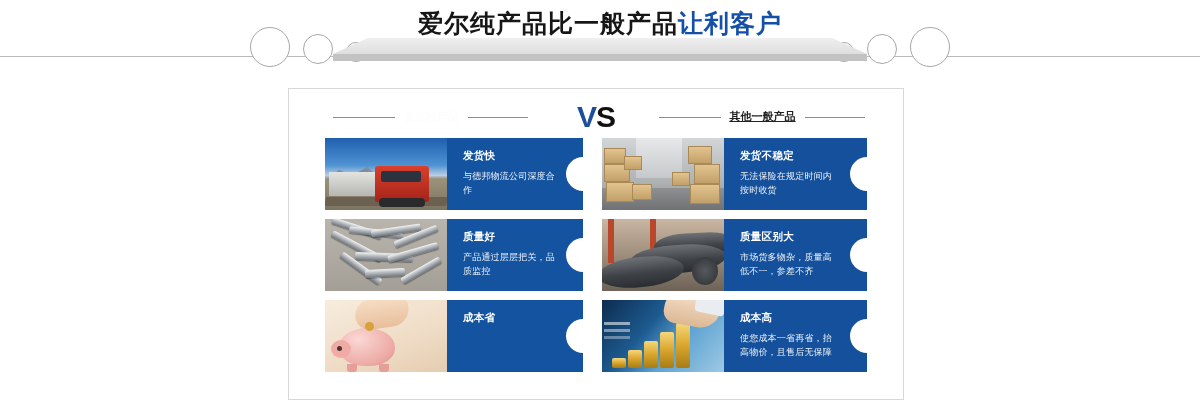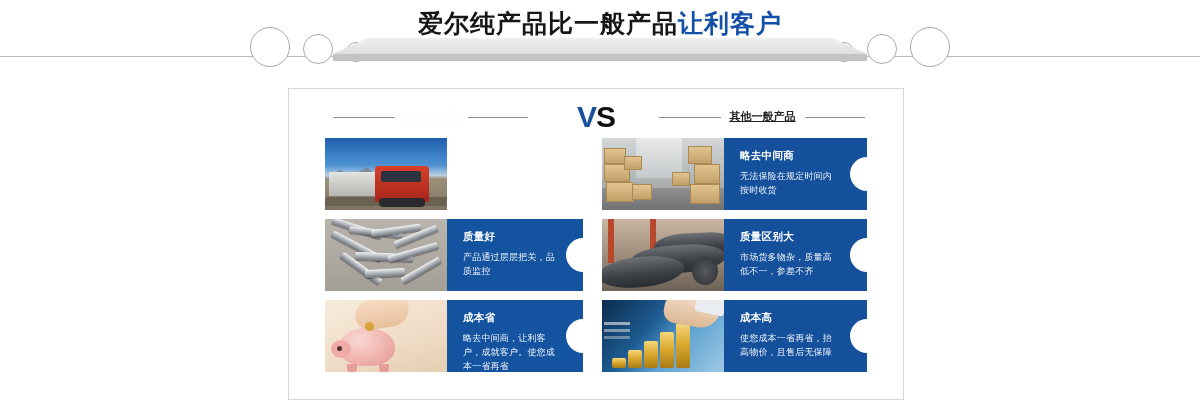--- a/index.html
+++ b/index.html
@@ -362,20 +362,25 @@
 
     <div class="card">
       <div class="thumb">
         <div class="art art-truck">
           <span class="mtn"></span>
             <span class="road"></span>
           <span class="trailer"></span>
             <span class="cab"></span>
         </div>
       </div>
+      <div class="panel">
+        <div class="h">发货快</div>
+        <div class="d">与德邦物流公司深度合作</div>
+        <span class="notch"></span>
+      </div>
     </div>
 
     <div class="card">
       <div class="thumb">
         <div class="art art-steel">
           <i class="t1"></i>
             <i class="t2"></i>
             <i class="t3"></i>
             <i class="t4"></i>
             <i class="t5"></i>
@@ -398,21 +403,20 @@
         <div class="art art-piggy">
           <span class="pig"></span>
             <span class="leg a"></span>
             <span class="leg b"></span>
           <span class="hand"></span>
             <span class="coin"></span>
         </div>
       </div>
       <div class="panel">
         <div class="h">成本省</div>
-        <div class="d">略去中间商，让利客户，成就客户。使您成本一省再省</div>
         <span class="notch"></span>
       </div>
     </div>
   </div>
 
   <div class="col right">
 
     <div class="card">
       <div class="thumb">
         <div class="art art-wh">
@@ -423,21 +427,21 @@
             <b class="b3"></b>
             <b class="b4"></b>
             <b class="b5"></b>
           <b class="b6"></b>
             <b class="b7"></b>
             <b class="b8"></b>
             <b class="b9"></b>
         </div>
       </div>
       <div class="panel">
-        <div class="h">略去中间商</div>
+        <div class="h">发货不稳定</div>
         <div class="d">无法保险在规定时间内按时收货</div>
         <span class="notch"></span>
       </div>
     </div>
 
     <div class="card">
       <div class="thumb">
         <div class="art art-pipe">
           <span class="frame2"></span>
             <span class="frame3"></span>

